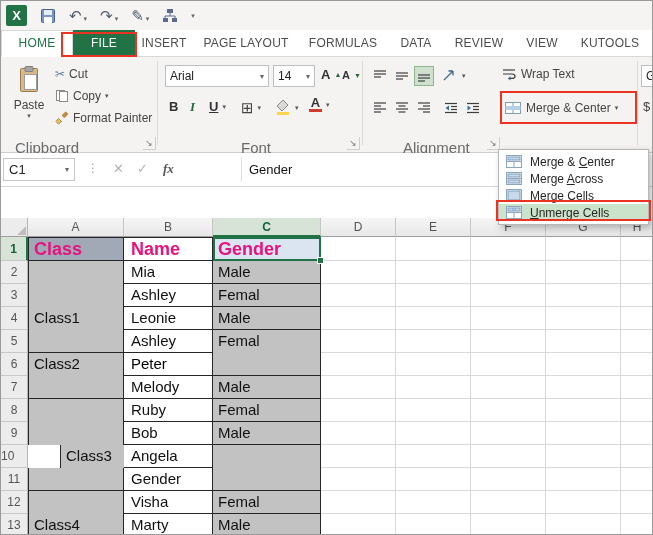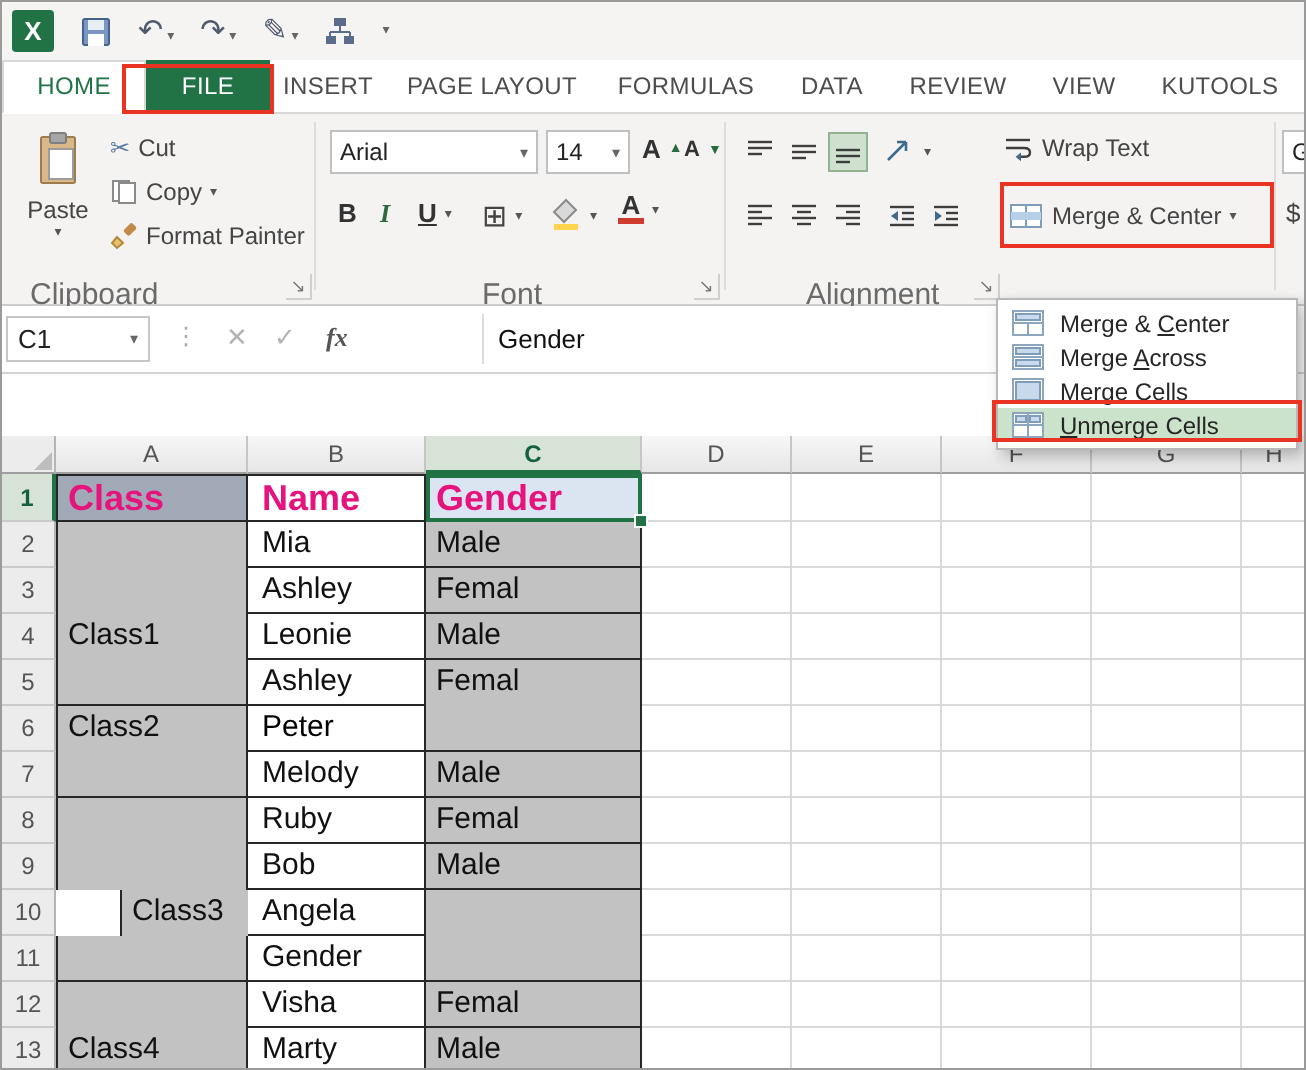--- a/index.html
+++ b/index.html
@@ -446,21 +446,21 @@
       <div style="position: absolute; box-sizing: border-box; overflow: hidden; left: 620px; top: 181px; width: 33px; height: 23px; background: rgb(255, 255, 255); border-right: 1px solid rgb(217, 217, 217); border-bottom: 1px solid rgb(217, 217, 217);"></div>
       <div style="position: absolute; box-sizing: border-box; overflow: hidden; left: 0px; top: 204px; width: 27px; height: 23px; line-height: 23px; text-align: center; font-size: 12px; color: rgb(85, 85, 85); font-weight: 400; background: rgb(236, 236, 236); border-right: 1px solid rgb(181, 181, 181); border-bottom: 1px solid rgb(201, 201, 201);">9</div>
       <div style="position: absolute; box-sizing: border-box; overflow: hidden; left: 27px; top: 204px; width: 96px; height: 23px; line-height: 21px; padding-left: 5px; background: rgb(194, 194, 194); border-left: 1px solid rgb(38, 38, 38); border-right: 1px solid rgb(38, 38, 38); border-top: none; border-bottom: none; white-space: nowrap; font-size: 15px; color: rgb(17, 17, 17);"></div>
       <div style="position: absolute; box-sizing: border-box; overflow: hidden; left: 123px; top: 204px; width: 89px; height: 23px; line-height: 21px; padding-left: 7px; background: rgb(255, 255, 255); border-right: 1px solid rgb(38, 38, 38); border-top: none; border-bottom: 1px solid rgb(38, 38, 38); white-space: nowrap; font-size: 15px; color: rgb(17, 17, 17);">Bob</div>
       <div style="position: absolute; box-sizing: border-box; overflow: hidden; left: 212px; top: 204px; width: 108px; height: 23px; line-height: 21px; padding-left: 5px; background: rgb(194, 194, 194); border-right: 1px solid rgb(38, 38, 38); border-top: none; border-bottom: 1px solid rgb(38, 38, 38); white-space: nowrap; font-size: 15px; color: rgb(17, 17, 17);">Male</div>
       <div style="position: absolute; box-sizing: border-box; overflow: hidden; left: 320px; top: 204px; width: 75px; height: 23px; background: rgb(255, 255, 255); border-right: 1px solid rgb(217, 217, 217); border-bottom: 1px solid rgb(217, 217, 217);"></div>
       <div style="position: absolute; box-sizing: border-box; overflow: hidden; left: 395px; top: 204px; width: 75px; height: 23px; background: rgb(255, 255, 255); border-right: 1px solid rgb(217, 217, 217); border-bottom: 1px solid rgb(217, 217, 217);"></div>
       <div style="position: absolute; box-sizing: border-box; overflow: hidden; left: 470px; top: 204px; width: 75px; height: 23px; background: rgb(255, 255, 255); border-right: 1px solid rgb(217, 217, 217); border-bottom: 1px solid rgb(217, 217, 217);"></div>
       <div style="position: absolute; box-sizing: border-box; overflow: hidden; left: 545px; top: 204px; width: 75px; height: 23px; background: rgb(255, 255, 255); border-right: 1px solid rgb(217, 217, 217); border-bottom: 1px solid rgb(217, 217, 217);"></div>
       <div style="position: absolute; box-sizing: border-box; overflow: hidden; left: 620px; top: 204px; width: 33px; height: 23px; background: rgb(255, 255, 255); border-right: 1px solid rgb(217, 217, 217); border-bottom: 1px solid rgb(217, 217, 217);"></div>
-      <div style="position: absolute; box-sizing: border-box; overflow: hidden; left: 0px; top: 227px; width: 27px; height: 23px; line-height: 23px; text-align: center; font-size: 12px; color: rgb(85, 85, 85); font-weight: 400; background: rgb(236, 236, 236); border-right: 1px solid rgb(181, 181, 181); border-bottom: 1px solid rgb(201, 201, 201);">10</div>
+      <div style="position: absolute; box-sizing: border-box; overflow: hidden; left: 0px; top: 227px; width: 27px; height: 23px; line-height: 23px; text-align: left; font-size: 12px; color: rgb(85, 85, 85); font-weight: 400; background: rgb(236, 236, 236); border-right: 1px solid rgb(181, 181, 181); border-bottom: 1px solid rgb(201, 201, 201);">10</div>
       <div style="position: absolute; box-sizing: border-box; overflow: hidden; left: 27px; top: 227px; width: 96px; height: 23px; line-height: 21px; padding-left: 5px; background: rgb(194, 194, 194); border-left: 1px solid rgb(38, 38, 38); border-right: 1px solid rgb(38, 38, 38); border-top: none; border-bottom: none; white-space: nowrap; font-size: 15px; color: rgb(17, 17, 17); margin-left: 32px;">Class3</div>
       <div style="position: absolute; box-sizing: border-box; overflow: hidden; left: 123px; top: 227px; width: 89px; height: 23px; line-height: 21px; padding-left: 7px; background: rgb(255, 255, 255); border-right: 1px solid rgb(38, 38, 38); border-top: none; border-bottom: 1px solid rgb(38, 38, 38); white-space: nowrap; font-size: 15px; color: rgb(17, 17, 17);">Angela</div>
       <div style="position: absolute; box-sizing: border-box; overflow: hidden; left: 212px; top: 227px; width: 108px; height: 23px; line-height: 21px; padding-left: 5px; background: rgb(194, 194, 194); border-right: 1px solid rgb(38, 38, 38); border-top: none; border-bottom: none; white-space: nowrap; font-size: 15px; color: rgb(17, 17, 17);"></div>
       <div style="position: absolute; box-sizing: border-box; overflow: hidden; left: 320px; top: 227px; width: 75px; height: 23px; background: rgb(255, 255, 255); border-right: 1px solid rgb(217, 217, 217); border-bottom: 1px solid rgb(217, 217, 217);"></div>
       <div style="position: absolute; box-sizing: border-box; overflow: hidden; left: 395px; top: 227px; width: 75px; height: 23px; background: rgb(255, 255, 255); border-right: 1px solid rgb(217, 217, 217); border-bottom: 1px solid rgb(217, 217, 217);"></div>
       <div style="position: absolute; box-sizing: border-box; overflow: hidden; left: 470px; top: 227px; width: 75px; height: 23px; background: rgb(255, 255, 255); border-right: 1px solid rgb(217, 217, 217); border-bottom: 1px solid rgb(217, 217, 217);"></div>
       <div style="position: absolute; box-sizing: border-box; overflow: hidden; left: 545px; top: 227px; width: 75px; height: 23px; background: rgb(255, 255, 255); border-right: 1px solid rgb(217, 217, 217); border-bottom: 1px solid rgb(217, 217, 217);"></div>
       <div style="position: absolute; box-sizing: border-box; overflow: hidden; left: 620px; top: 227px; width: 33px; height: 23px; background: rgb(255, 255, 255); border-right: 1px solid rgb(217, 217, 217); border-bottom: 1px solid rgb(217, 217, 217);"></div>
       <div style="position: absolute; box-sizing: border-box; overflow: hidden; left: 0px; top: 250px; width: 27px; height: 23px; line-height: 23px; text-align: center; font-size: 12px; color: rgb(85, 85, 85); font-weight: 400; background: rgb(236, 236, 236); border-right: 1px solid rgb(181, 181, 181); border-bottom: 1px solid rgb(201, 201, 201);">11</div>
       <div style="position: absolute; box-sizing: border-box; overflow: hidden; left: 27px; top: 250px; width: 96px; height: 23px; line-height: 21px; padding-left: 5px; background: rgb(194, 194, 194); border-left: 1px solid rgb(38, 38, 38); border-right: 1px solid rgb(38, 38, 38); border-top: none; border-bottom: 1px solid rgb(38, 38, 38); white-space: nowrap; font-size: 15px; color: rgb(17, 17, 17);"></div>

